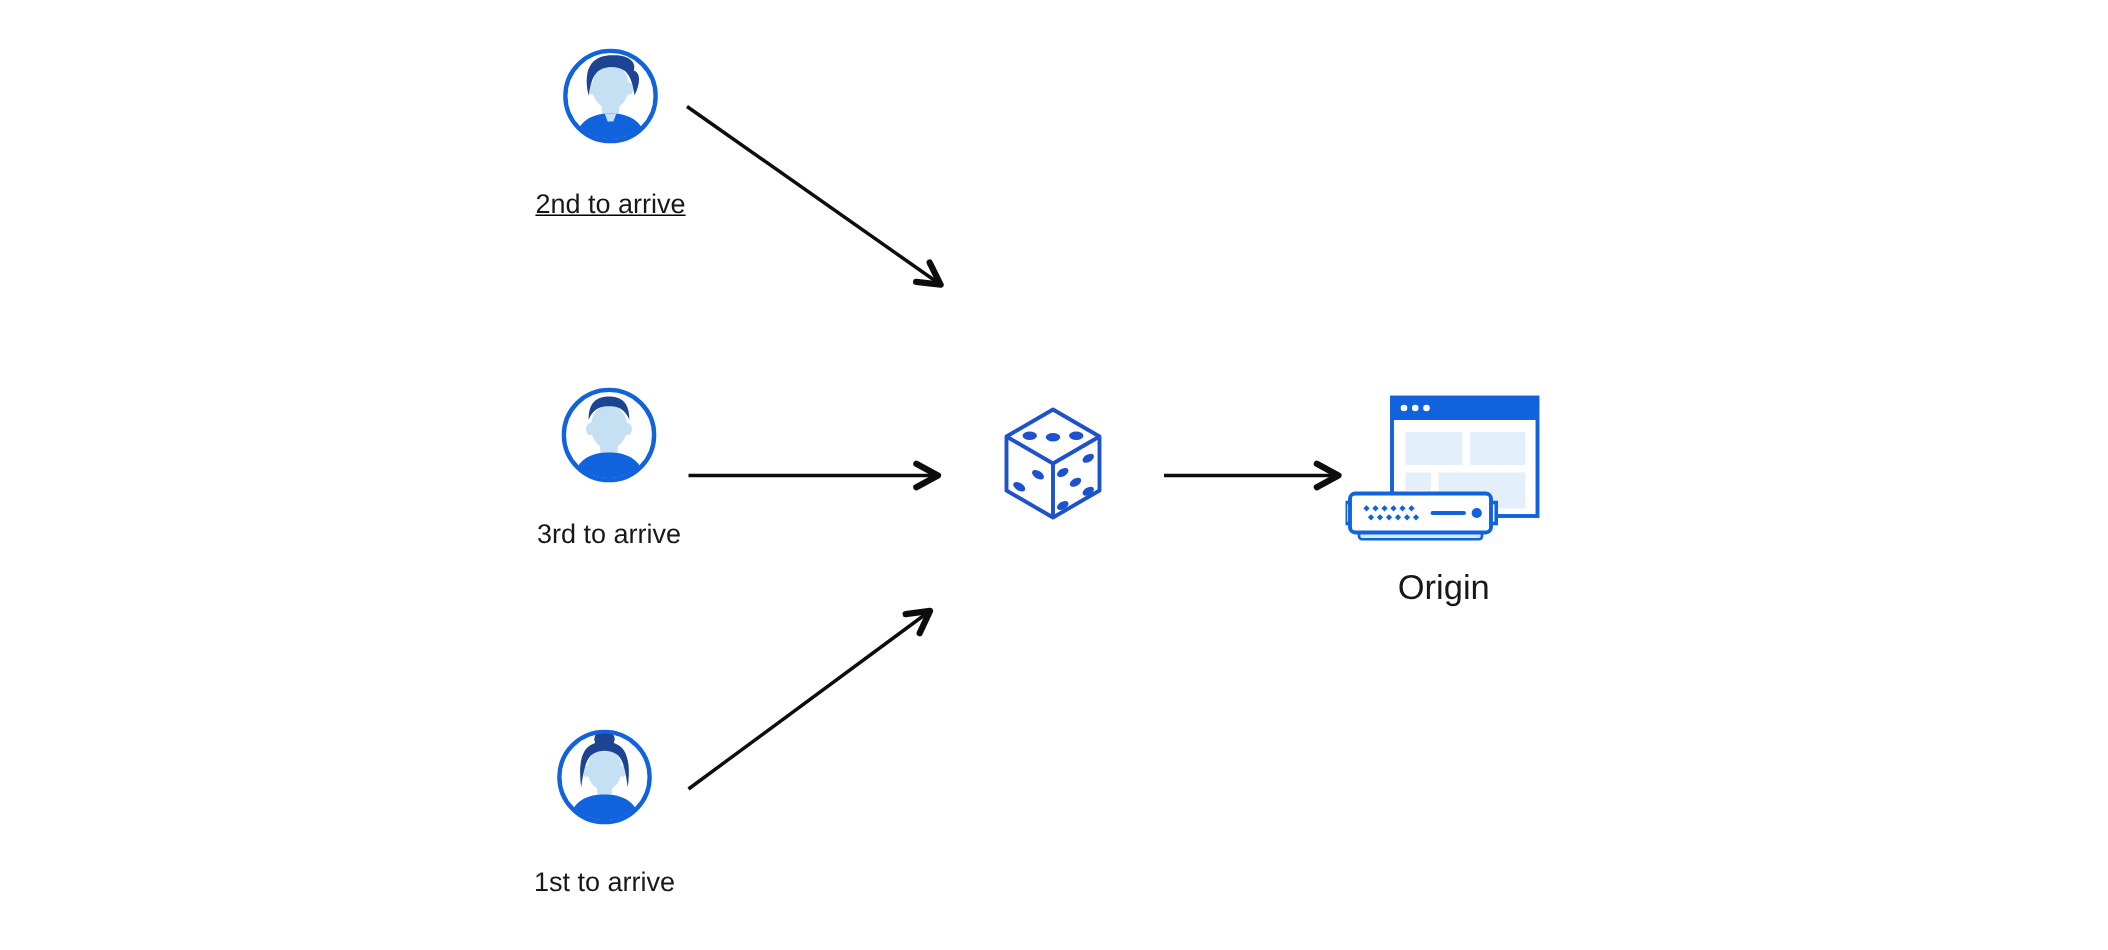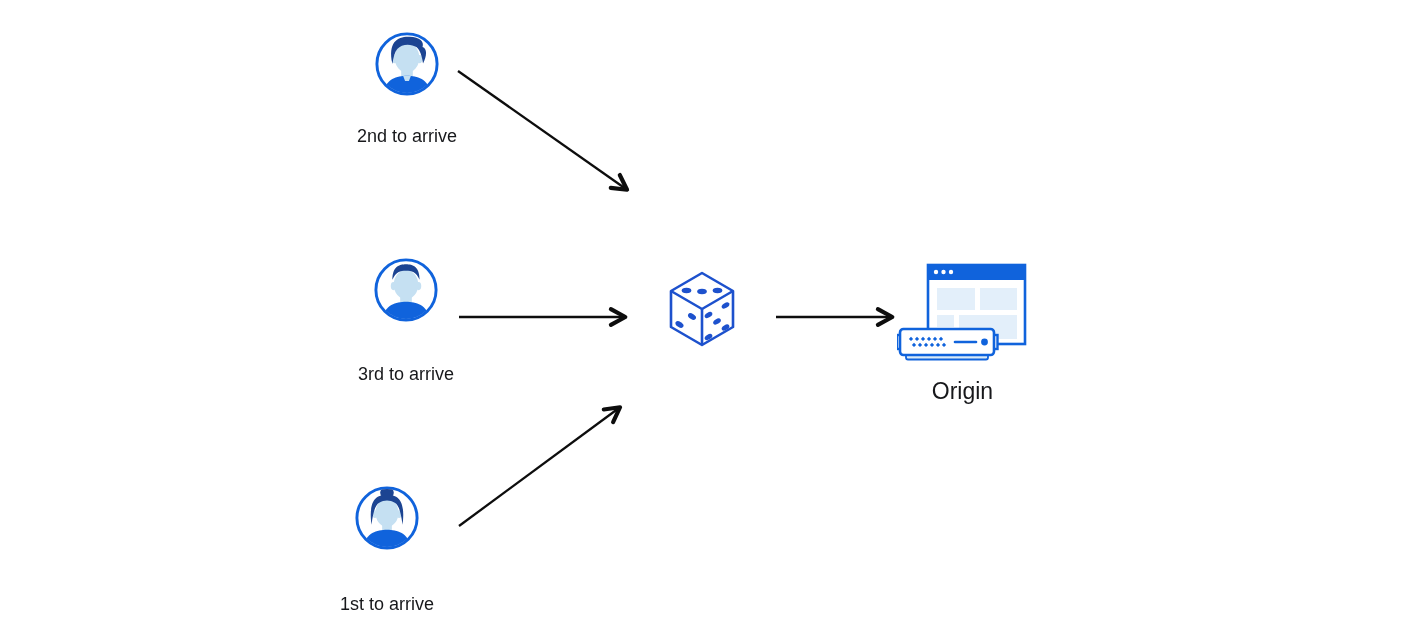--- a/index.html
+++ b/index.html
@@ -25,21 +25,21 @@
       </marker>
     </defs>
     <g stroke="var(--arrow)" stroke-width="2.3" fill="none">
       <line x1="458" y1="71" x2="626" y2="189" marker-end="url(#ah)"></line>
       <line x1="459" y1="317" x2="624" y2="317" marker-end="url(#ah)"></line>
       <line x1="459" y1="526" x2="619" y2="408" marker-end="url(#ah)"></line>
       <line x1="776" y1="317" x2="891" y2="317" marker-end="url(#ah)"></line>
     </g>
   </svg>
 
-  <div class="node" style="left:337px;top:31px;width:140px;">
+  <div class="node" style="left:337px;top:31px;width:140px;text-decoration:underline;">
     <svg viewBox="0 0 68 68" width="66" height="66" aria-hidden="true">
       <defs>
           <clipPath id="clipA">
             <circle cx="34" cy="34" r="29.8"></circle>
           </clipPath>
         </defs>
       <circle cx="34" cy="34" r="31" fill="#fff" stroke="var(--primary-blue)" stroke-width="3"></circle>
       <g clip-path="url(#clipA)">
         <rect x="28" y="36" width="12" height="13" fill="var(--skin-blue)"></rect>
         <path d="M8,70 C10,50 22,46 34,46 C46,46 58,50 60,70 Z" fill="var(--primary-blue)"></path>
@@ -63,24 +63,24 @@
       <circle cx="34" cy="34" r="31" fill="#fff" stroke="var(--primary-blue)" stroke-width="3"></circle>
       <g clip-path="url(#clipB)">
         <rect x="28" y="37" width="12" height="12" fill="var(--skin-blue)"></rect>
         <path d="M8,70 C10,50 22,46 34,46 C46,46 58,50 60,70 Z" fill="var(--primary-blue)"></path>
         <ellipse cx="21" cy="30" rx="2.7" ry="4.2" fill="var(--skin-blue)"></ellipse>
         <ellipse cx="47" cy="30" rx="2.7" ry="4.2" fill="var(--skin-blue)"></ellipse>
         <ellipse cx="34" cy="28.5" rx="12.6" ry="15" fill="var(--skin-blue)"></ellipse>
         <path d="M20,23.5 C20,10 27,7.5 34,7.5 C41,7.5 48,10 48,23.5 C44.5,15.5 40,14.2 34,14.2 C28,14.2 23.5,15.5 20,23.5 Z" fill="var(--hair-blue)"></path>
       </g>
     </svg>
-    <div class="node-label client-label" style="margin-top:41px;">3rd to arrive</div>
+    <div class="node-label client-label" style="margin-top:23px;">3rd to arrive</div>
   </div>
 
-  <div class="node" style="left:317px;top:485px;width:140px;gap:16px;">
+  <div class="node" style="left:333px;top:485px;width:140px;">
     <svg viewBox="0 0 68 68" width="66" height="66" aria-hidden="true">
       <defs>
           <clipPath id="clipC">
             <circle cx="34" cy="34" r="29.8"></circle>
           </clipPath>
         </defs>
       <circle cx="34" cy="34" r="31" fill="#fff" stroke="var(--primary-blue)" stroke-width="3"></circle>
       <g clip-path="url(#clipC)">
         <rect x="29" y="37" width="10" height="12" fill="var(--skin-blue)"></rect>
         <path d="M8,70 C10,50 22,46 34,46 C46,46 58,50 60,70 Z" fill="var(--primary-blue)"></path>

